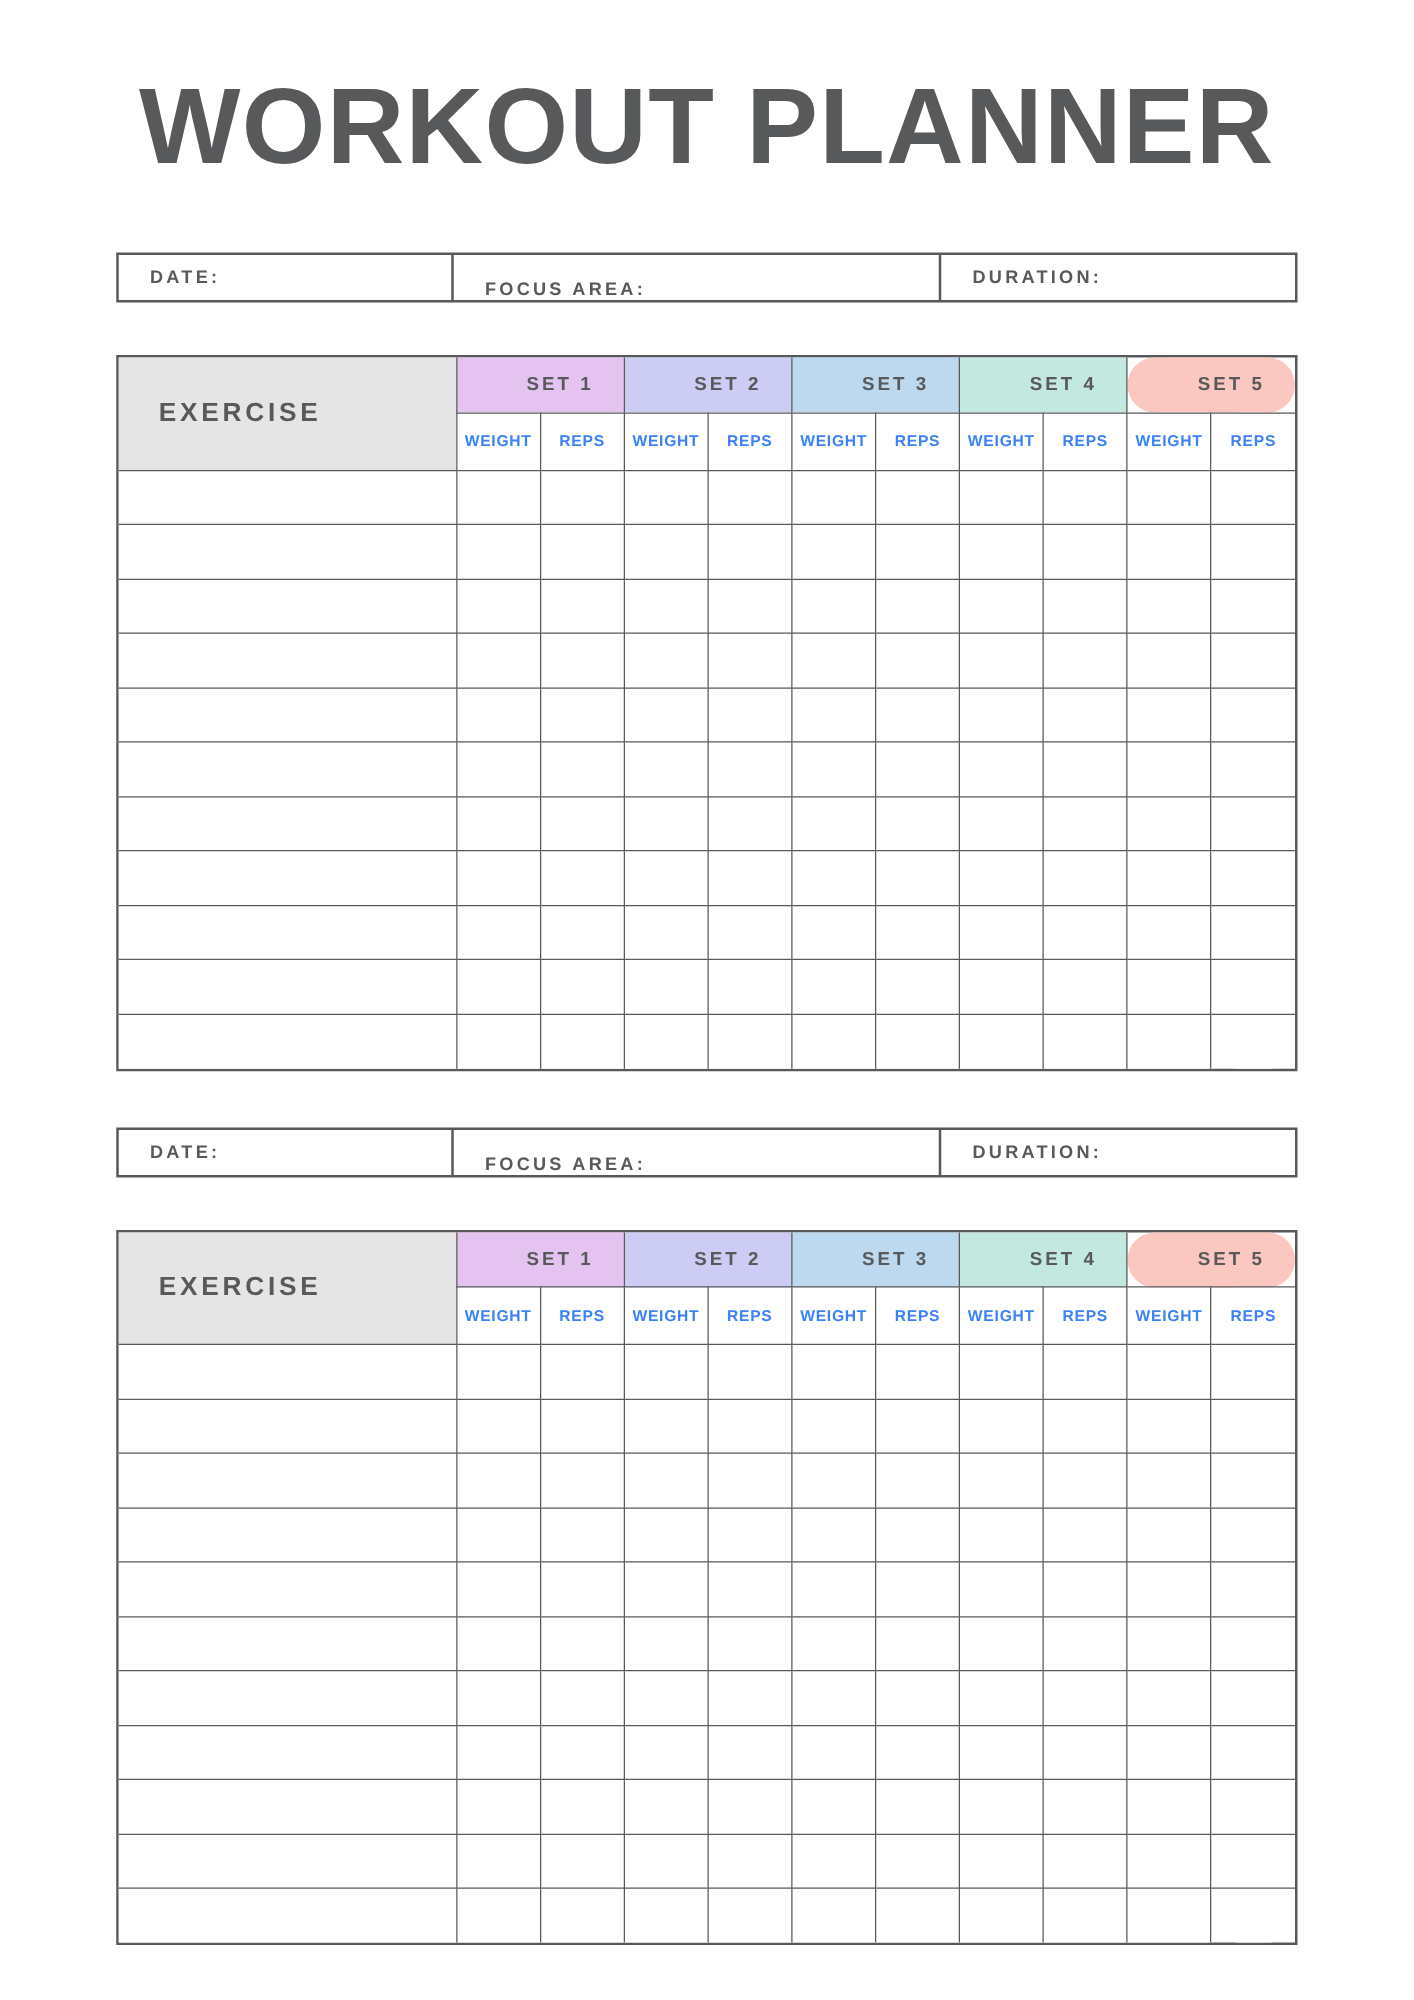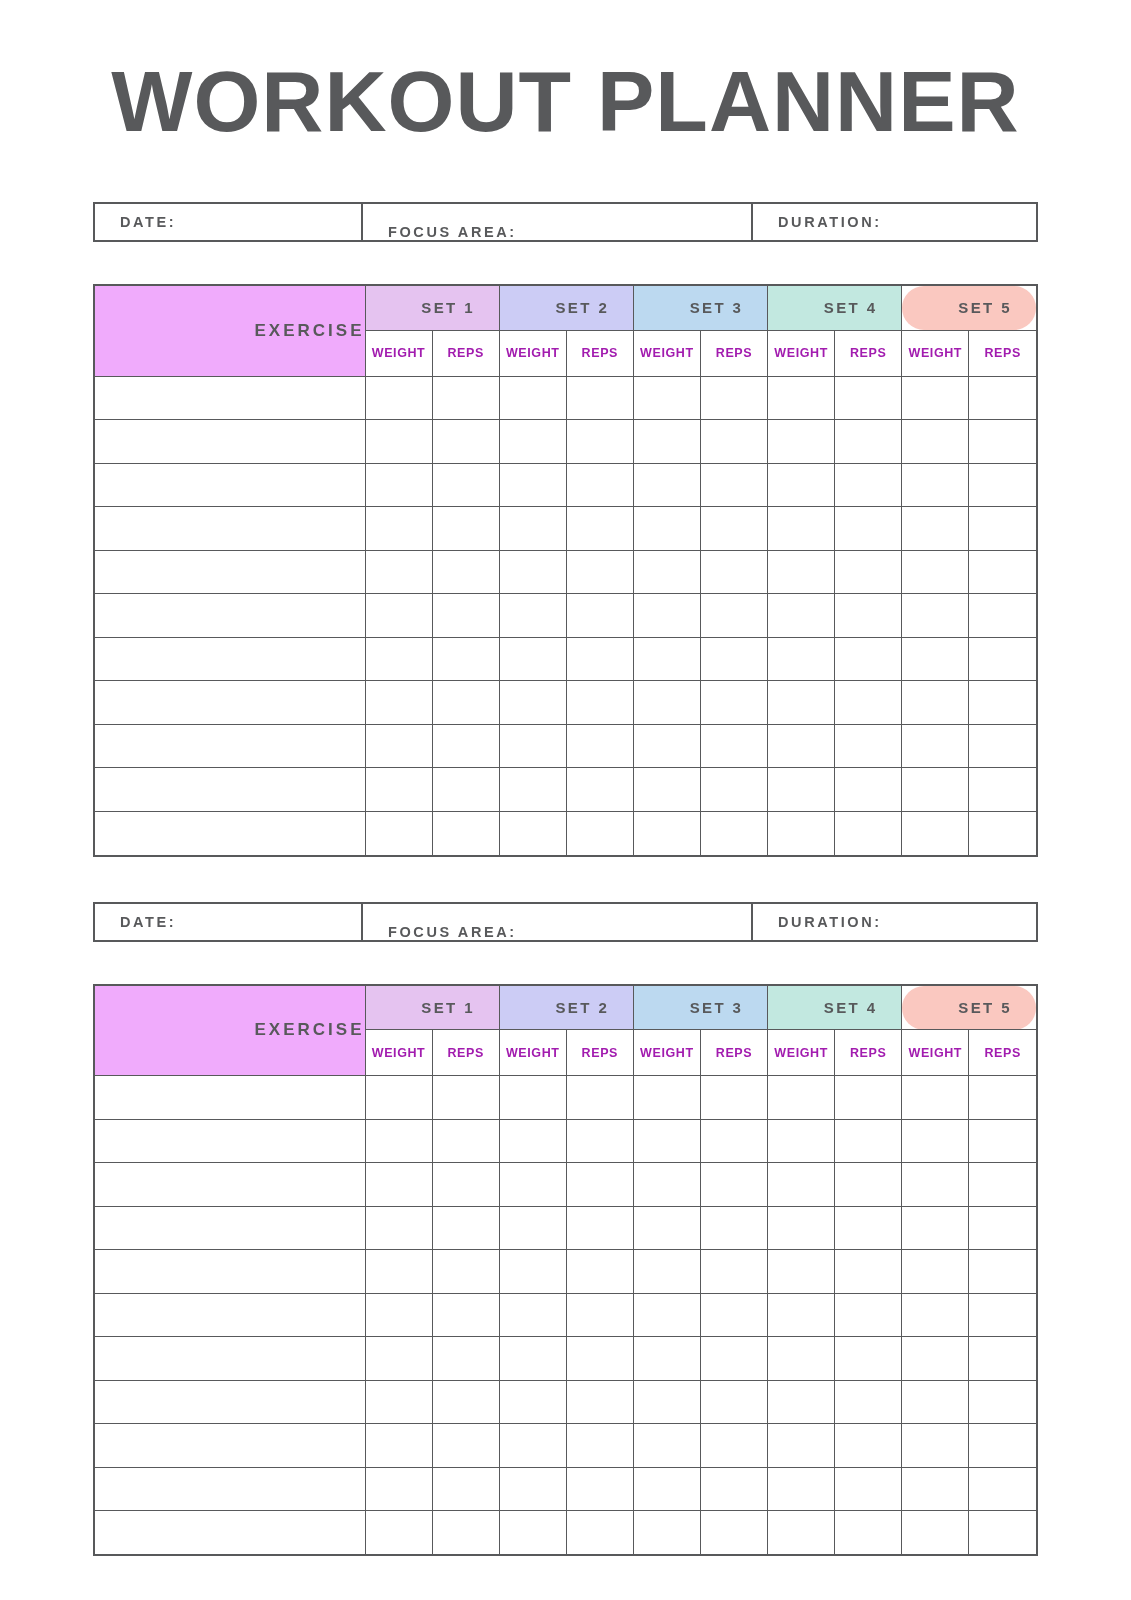--- a/index.html
+++ b/index.html
@@ -74,45 +74,45 @@
   }
   
   table.grid tr td:first-child, table.grid tr th:first-child { border-left: 0; }
   table.grid tr td:last-child, table.grid tr th:last-child { border-right: 0; border-radius: 22px; }
   table.grid tr:first-child th, table.grid tr:first-child td { border-top: 0; padding-left: 32px; }
   table.grid tr:last-child td { border-bottom: 0; }
 
   .exercise-head {
     width: 270px;
     height: 90px;
-    text-align: right;
+    text-align: left;
     vertical-align: middle;
-    font-size: 17px;
+    font-size: 21px;
     font-weight: 700;
     letter-spacing: 3px;
     color: #58595b;
-    background: #f0abfc;
+    background: #e5e5e5;
   }
   .set-head {
     height: 44px;
     text-align: center;
     vertical-align: middle;
     font-size: 15px;
     font-weight: 700;
     letter-spacing: 2.4px;
     color: #58595b;
   }
   .sub-head {
     height: 46px;
     text-align: center;
     vertical-align: middle;
     font-size: 12.5px;
     font-weight: 700;
     letter-spacing: 0.6px;
-    color: #a21caf;
+    color: #3b82f6;
     background: #ffffff;
   }
   .row-cell {
     height: 43.5px;
     background: #ffffff;
   }
   .col-weight { width: 67px; }
   .col-reps { width: 63px; }
 </style>
 </head>

